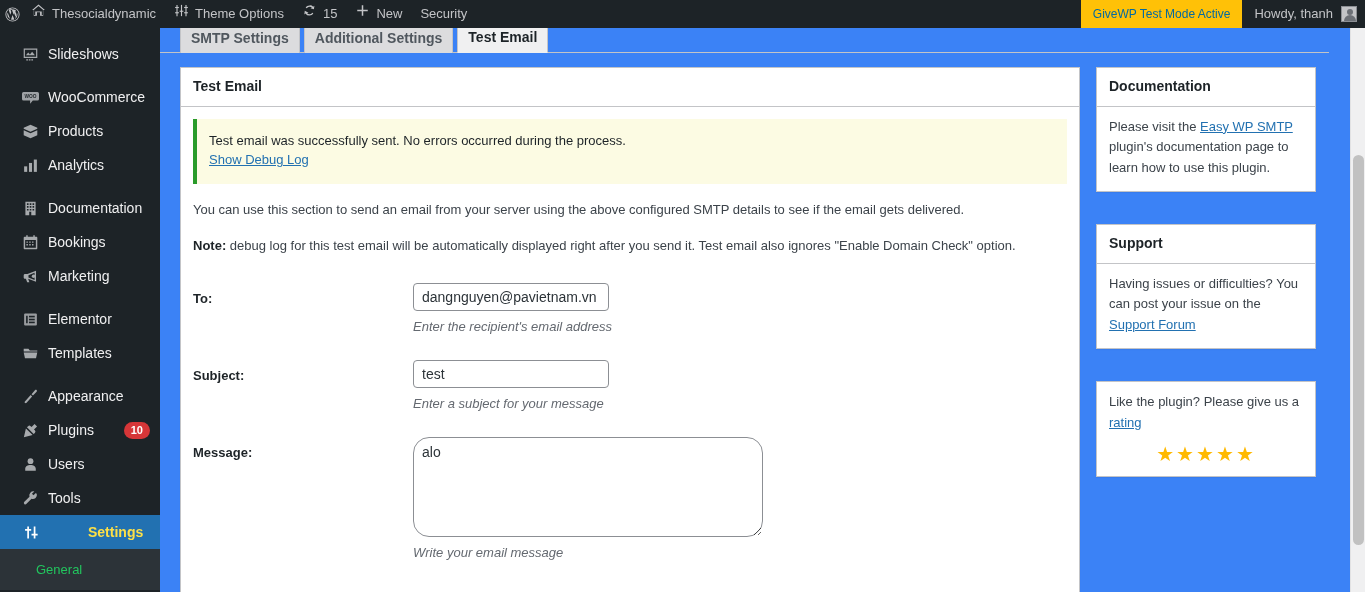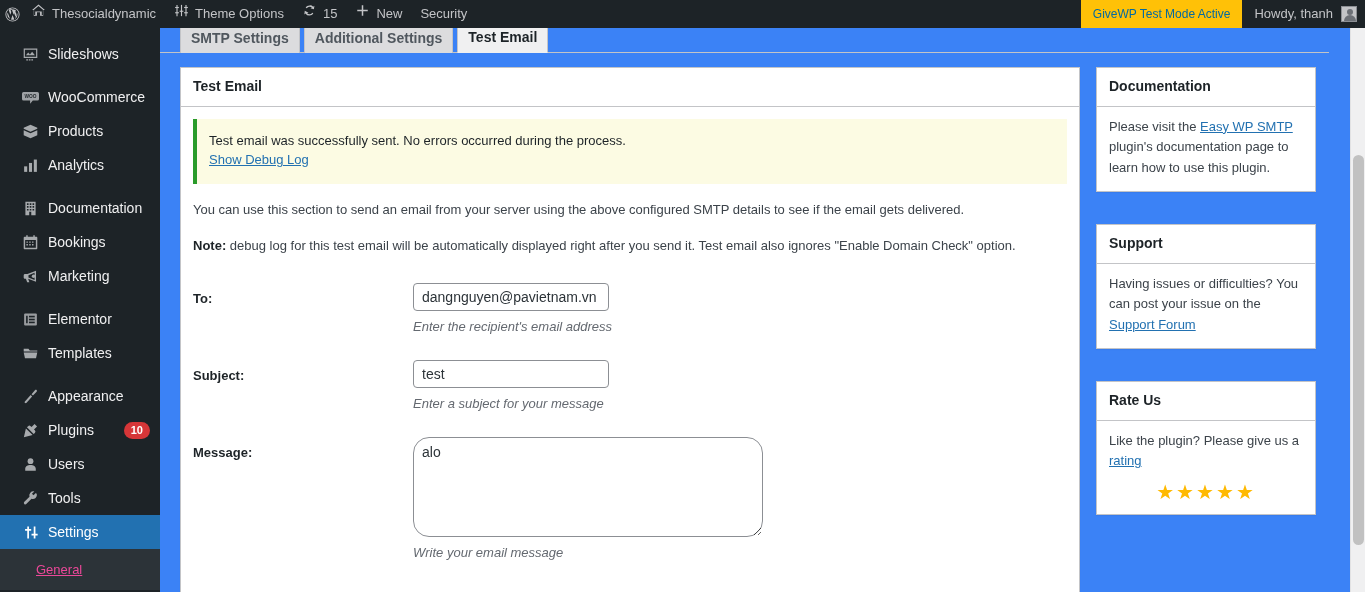--- a/index.html
+++ b/index.html
@@ -78,42 +78,41 @@
     position: relative;
     cursor: pointer;
   }
   .menu-item .m-ico {
     width: 36px; min-width: 36px;
     display: flex; align-items: center; justify-content: center;
     color: #a7aaad;
   }
   .menu-item .m-label { flex: 1; }
   .menu-item.current {
-    background: #2271b1; color: #ffffff; font-weight: 400;
+    background: #2271b1; color: #fde047; font-weight: 700; gap: 40px;
   }
   .menu-item.current .m-ico { color: #fff; }
   .menu-item.current::after {
     content: ""; position: absolute; right: -8px; top: 50%;
     margin-top: -8px;
     border: 8px solid transparent;
     border-right-color: #f0f0f1;
     border-left: 0;
   }
   .menu-sep { height: 9px; }
   .submenu {
     background: #2c3338;
     padding: 7px 0 7px 0;
   }
   .submenu-item {
     display: block;
     padding: 6px 0 6px 36px;
     font-size: 13px;
-    color: #ec4899;
+    color: #22c55e;
     cursor: pointer;
-    text-decoration: underline;
   }
   .badge-count {
     background: #d63638;
     color: #fff;
     font-size: 11px;
     font-weight: 600;
     border-radius: 10px;
     padding: 1px 7px;
     margin-left: 7px;
     line-height: 15px;
@@ -585,23 +584,20 @@
         <div class="postbox side-box">
           <div class="postbox-header">
             <span class="postbox-title">Support</span>
           </div>
           <div class="postbox-inner">
             <div class="side-text"><span>Having issues or difficulties? You can post your issue on the </span><a href="#">Support Forum</a></div>
           </div>
         </div>
 
         <div class="postbox side-box">
-          <div class="postbox-header">
-            <span class="postbox-title">Rate Us</span>
-          </div>
           <div class="postbox-inner">
             <div class="side-text"><span>Like the plugin? Please give us a </span><a href="#">rating</a></div>
             <div class="stars">★★★★★</div>
           </div>
         </div>
 
         <div class="stub-wrap">
           
         </div>
 

